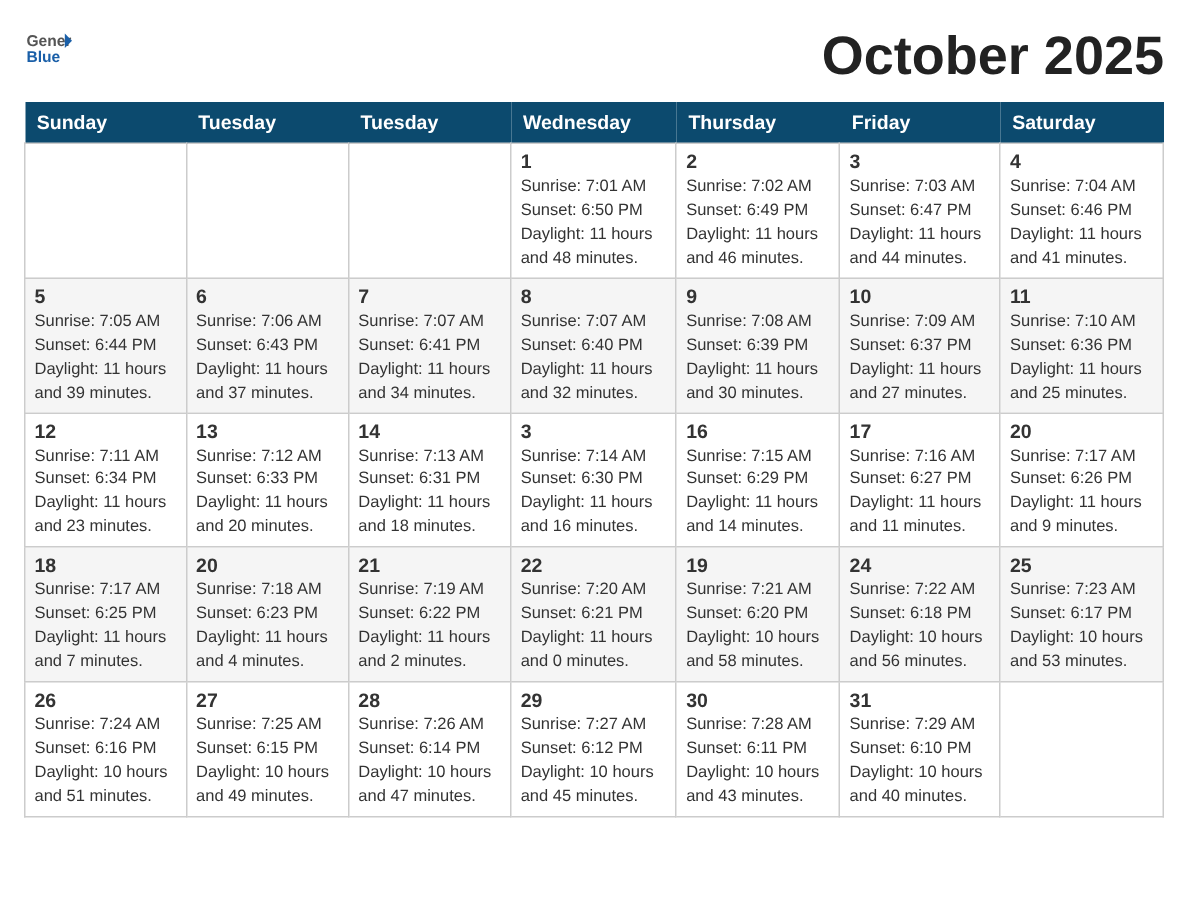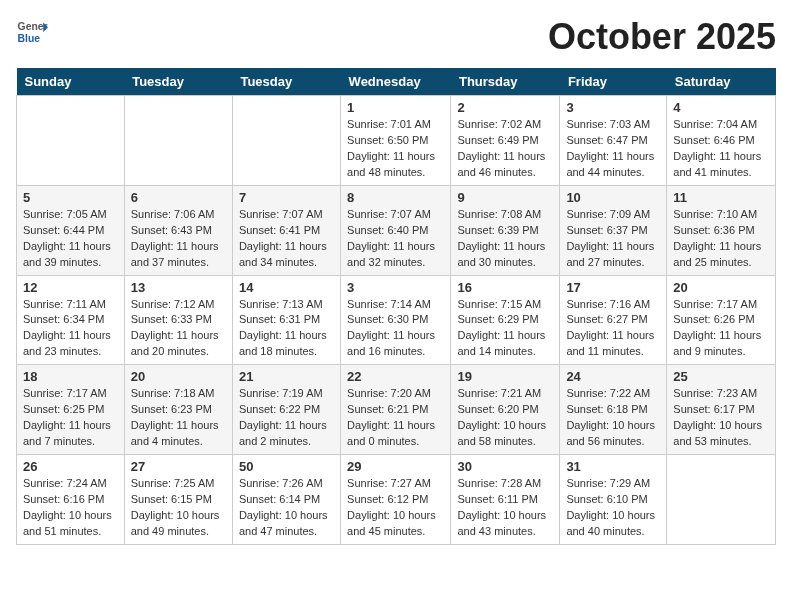--- a/index.html
+++ b/index.html
@@ -222,21 +222,21 @@
       <tr>
         <td>
           <div class="day-num">26</div>
           <div class="day-detail">Sunrise: 7:24 AM<br>Sunset: 6:16 PM<br>Daylight: 10 hours and 51 minutes.</div>
         </td>
         <td>
           <div class="day-num">27</div>
           <div class="day-detail">Sunrise: 7:25 AM<br>Sunset: 6:15 PM<br>Daylight: 10 hours and 49 minutes.</div>
         </td>
         <td>
-          <div class="day-num">50</div>
+          <div class="day-num">28</div>
           <div class="day-detail">Sunrise: 7:26 AM<br>Sunset: 6:14 PM<br>Daylight: 10 hours and 47 minutes.</div>
         </td>
         <td>
           <div class="day-num">29</div>
           <div class="day-detail">Sunrise: 7:27 AM<br>Sunset: 6:12 PM<br>Daylight: 10 hours and 45 minutes.</div>
         </td>
         <td>
           <div class="day-num">30</div>
           <div class="day-detail">Sunrise: 7:28 AM<br>Sunset: 6:11 PM<br>Daylight: 10 hours and 43 minutes.</div>
         </td>

